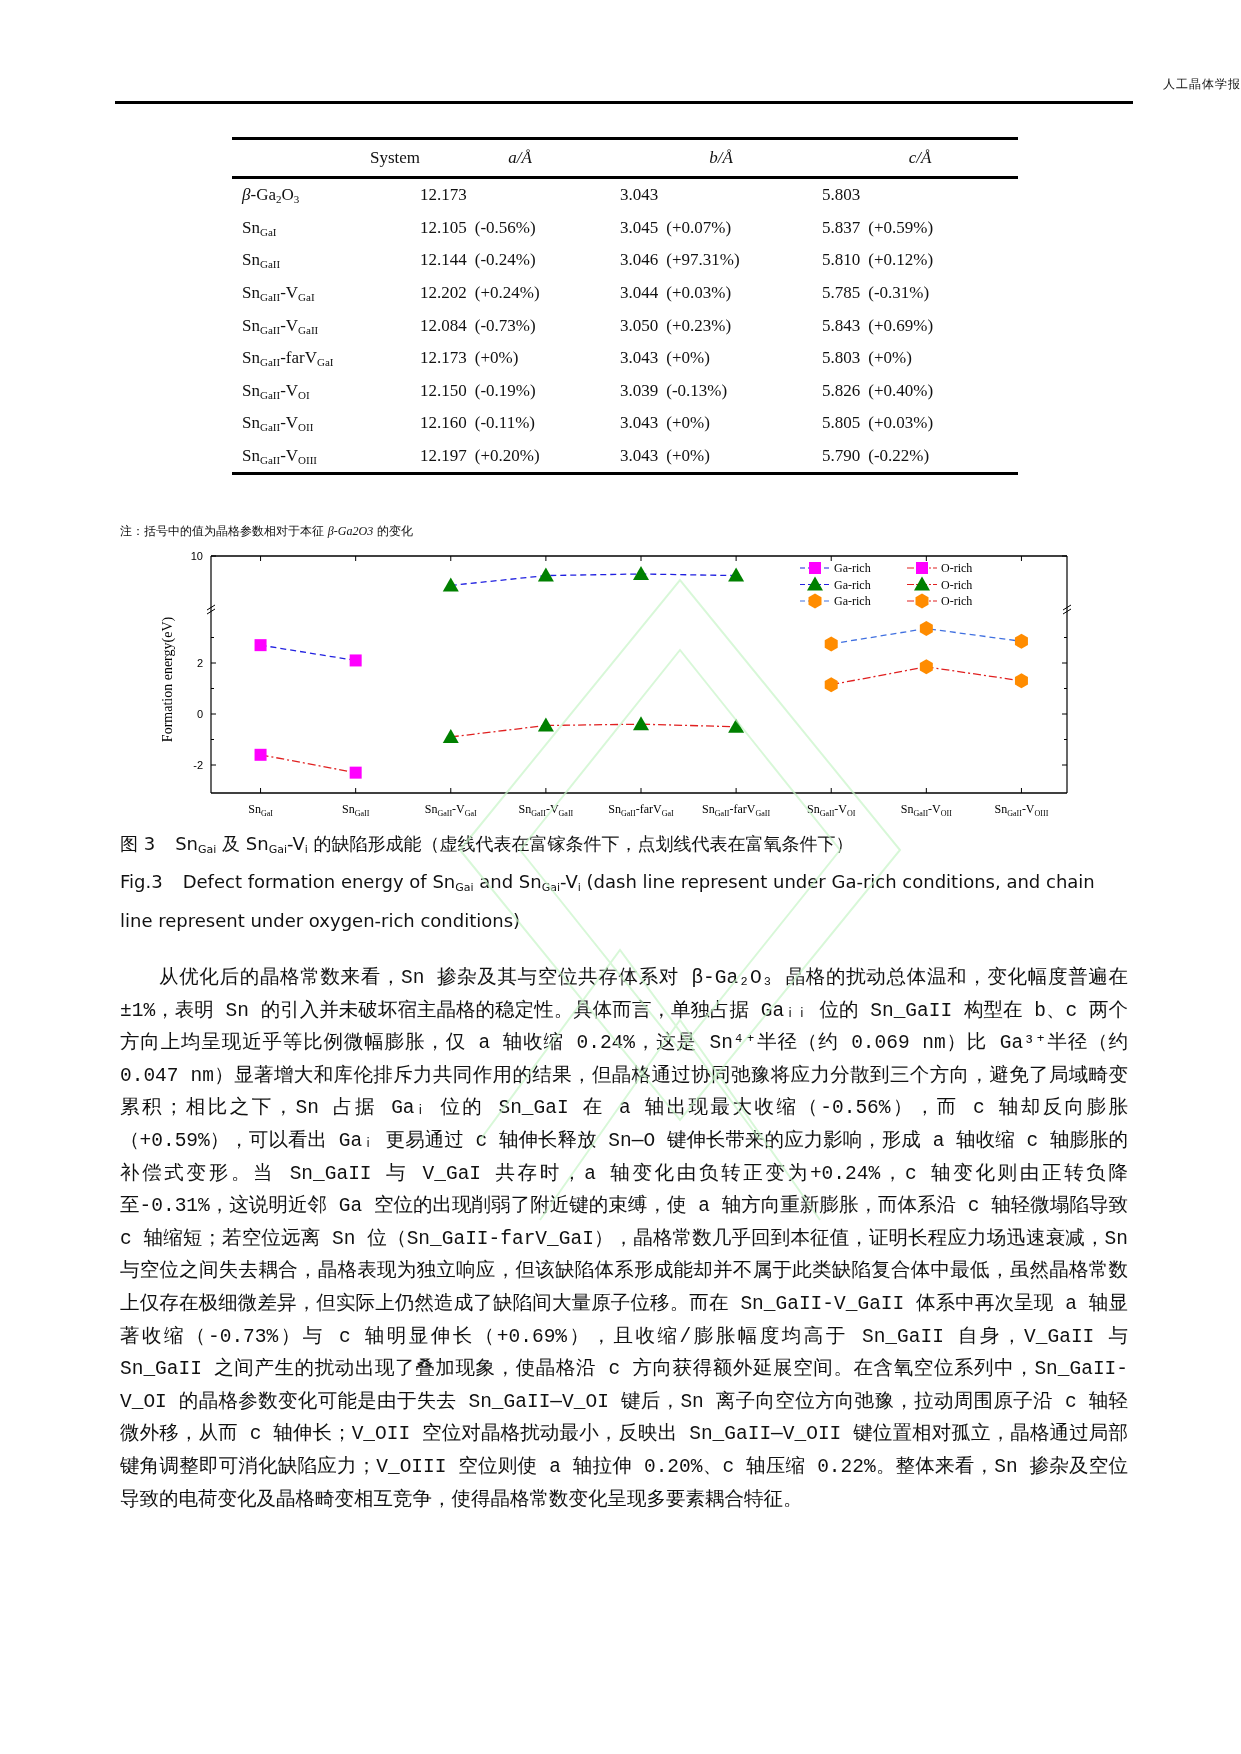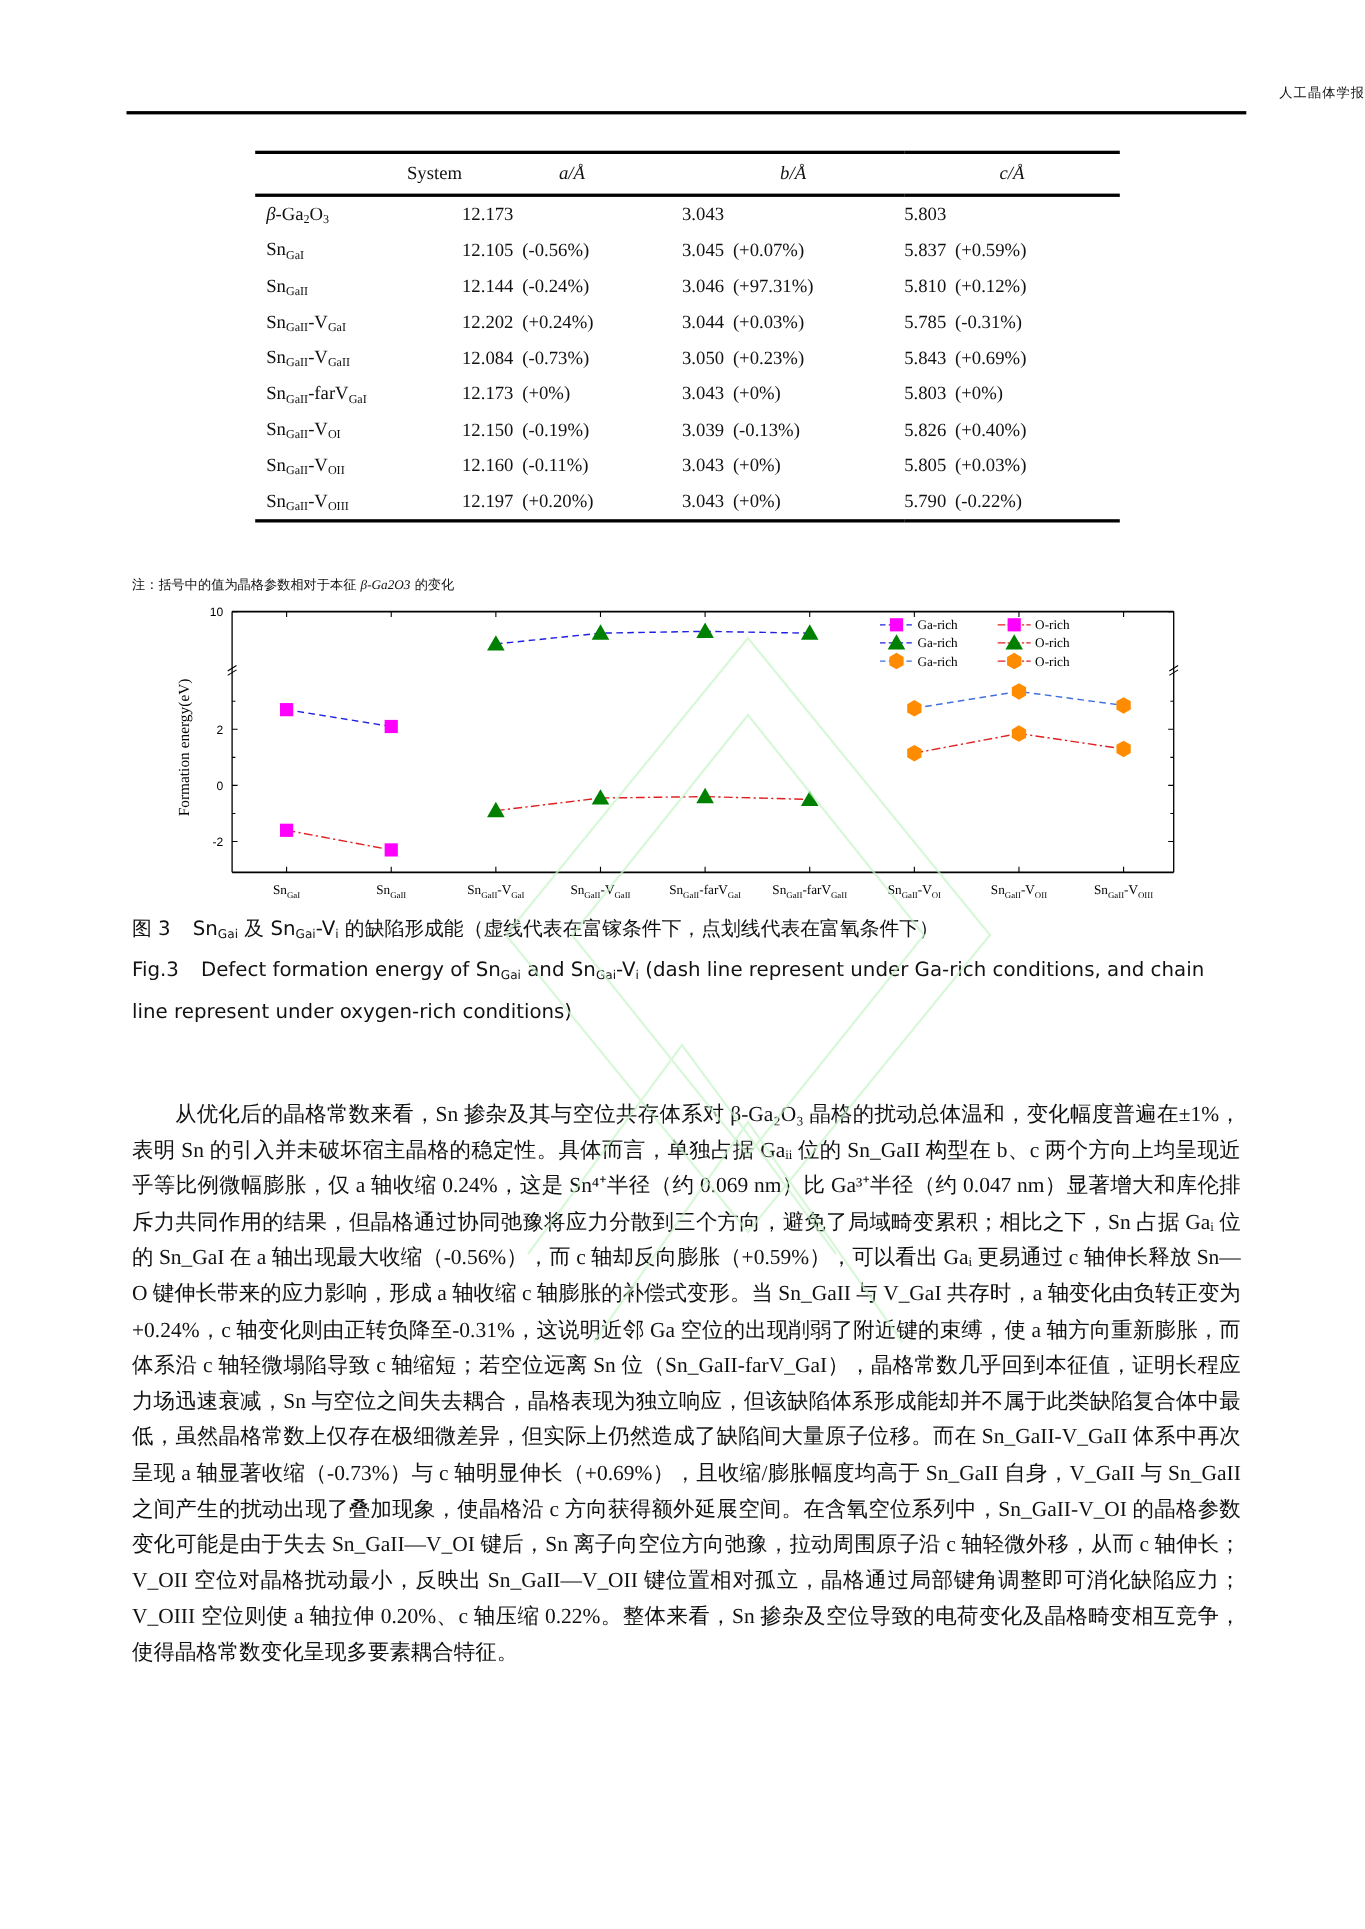--- a/index.html
+++ b/index.html
@@ -29,21 +29,21 @@
   .chart-wrap { position: absolute; top: 545px; left: 150px; width: 950px; height: 280px; }
   .chart-wrap svg { width: 950px; height: 280px; display: block; }
 
   .caption-zh { position: absolute; top: 832px; left: 120px; font-size: 18px;
                 font-family: "DejaVu Sans", sans-serif; }
   .caption-en { position: absolute; top: 865px; left: 120px; width: 1010px; font-size: 18px; line-height: 33px;
                 font-family: "DejaVu Sans", sans-serif; }
   .caption-label { margin-right: 20px; }
 
   .body-text { position: absolute; top: 962px; left: 120px; width: 1008px; font-size: 19.5px; line-height: 32.6px;
-               text-align: justify; font-family: Liberation Serif, serif; margin-top: 36px; }
+               text-align: justify; font-family: Liberation Mono, monospace; }
   .body-text p { margin: 0; text-indent: 2em; }
   .watermark { position: absolute; top: 520px; left: 420px; width: 500px; height: 780px; pointer-events: none; }
 </style>
 </head>
 <body>
 
 <div class="header-title">人工晶体学报</div>
 <div class="header-rule"></div>
 
 <table class="params">

